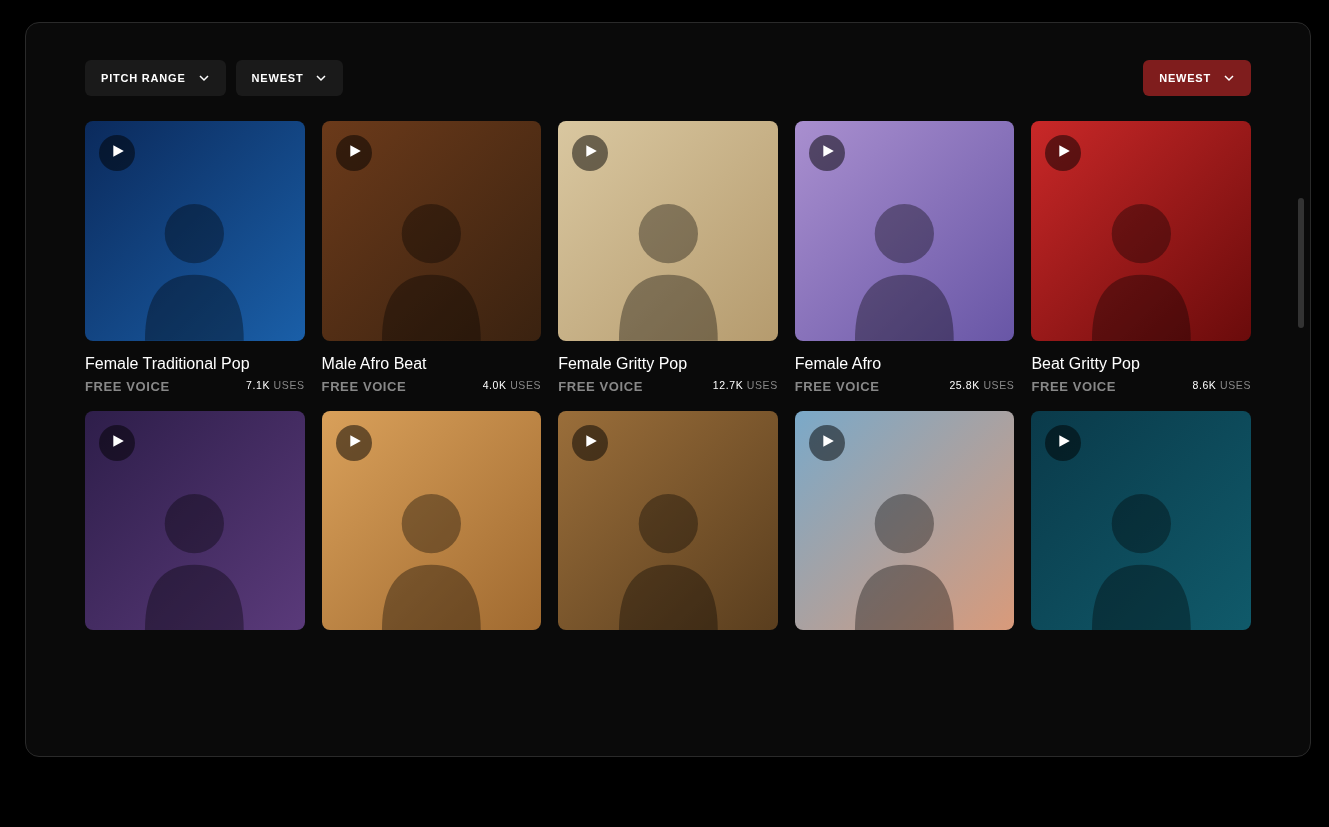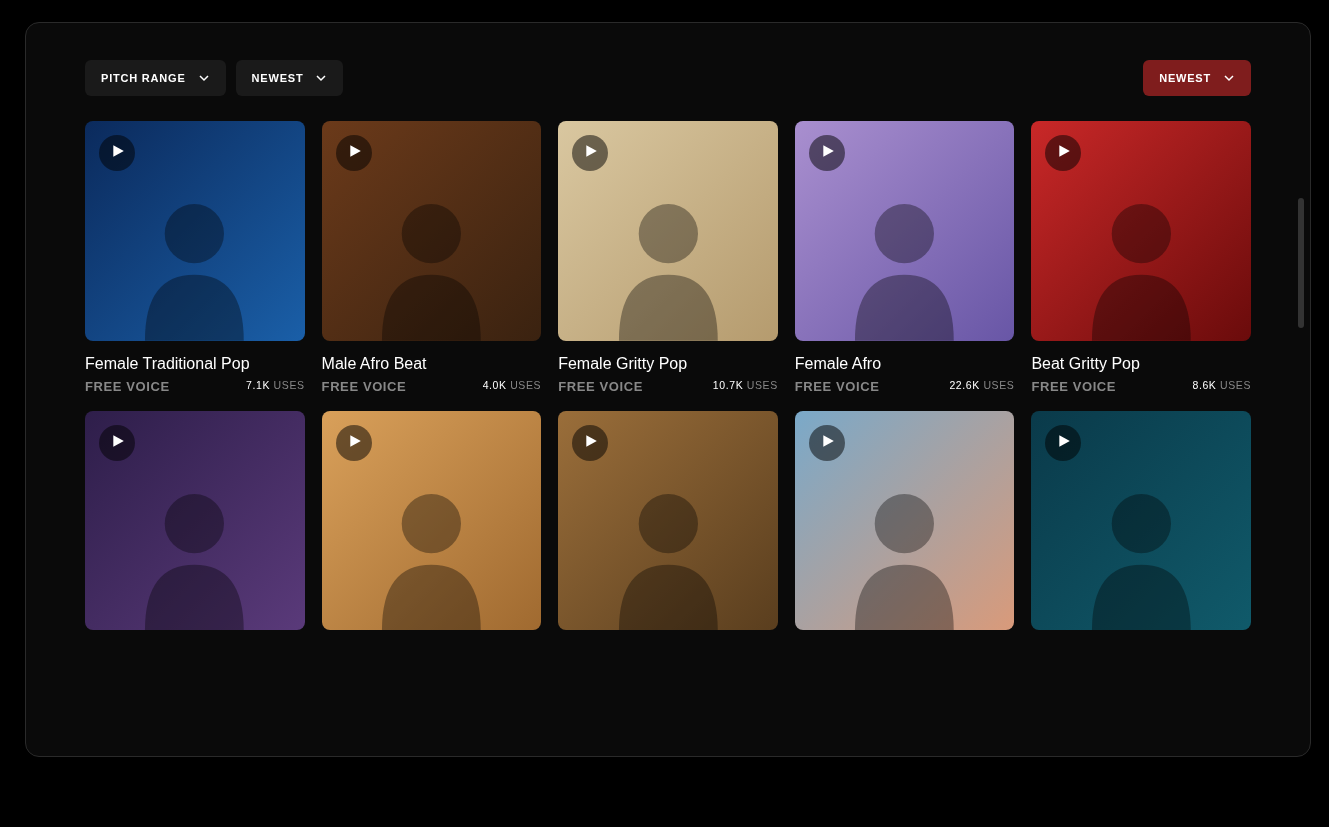--- a/index.html
+++ b/index.html
@@ -273,42 +273,42 @@
           </div>
         <div class="play-btn">
             <span><svg viewBox="0 0 12 12" fill="#fff">
                 <path d="M2 1l9 5-9 5z"></path>
               </svg></span>
           </div>
       </div>
       <div class="card-title">Female Gritty Pop</div>
       <div class="card-meta">
         <span class="card-badge">FREE VOICE</span>
-        <span class="card-uses"><span class="card-uses-count">10.7K</span> <span>USES</span></span>
+        <span class="card-uses"><span class="card-uses-count">12.7K</span> <span>USES</span></span>
       </div>
     </div>
 
     <div class="card">
       <div class="card-image img-3">
         <div class="silhouette">
             <svg viewBox="0 0 100 100" fill="#000">
               <circle cx="50" cy="35" r="18"></circle>
               <path d="M20 100 Q20 60 50 60 Q80 60 80 100 Z"></path>
             </svg>
           </div>
         <div class="play-btn">
             <span><svg viewBox="0 0 12 12" fill="#fff">
                 <path d="M2 1l9 5-9 5z"></path>
               </svg></span>
           </div>
       </div>
       <div class="card-title">Female Afro</div>
       <div class="card-meta">
         <span class="card-badge">FREE VOICE</span>
-        <span class="card-uses"><span class="card-uses-count">22.6K</span> <span>USES</span></span>
+        <span class="card-uses"><span class="card-uses-count">25.8K</span> <span>USES</span></span>
       </div>
     </div>
 
     <div class="card">
       <div class="card-image img-4">
         <div class="silhouette">
             <svg viewBox="0 0 100 100" fill="#000">
               <circle cx="50" cy="35" r="18"></circle>
               <path d="M20 100 Q20 60 50 60 Q80 60 80 100 Z"></path>
             </svg>

